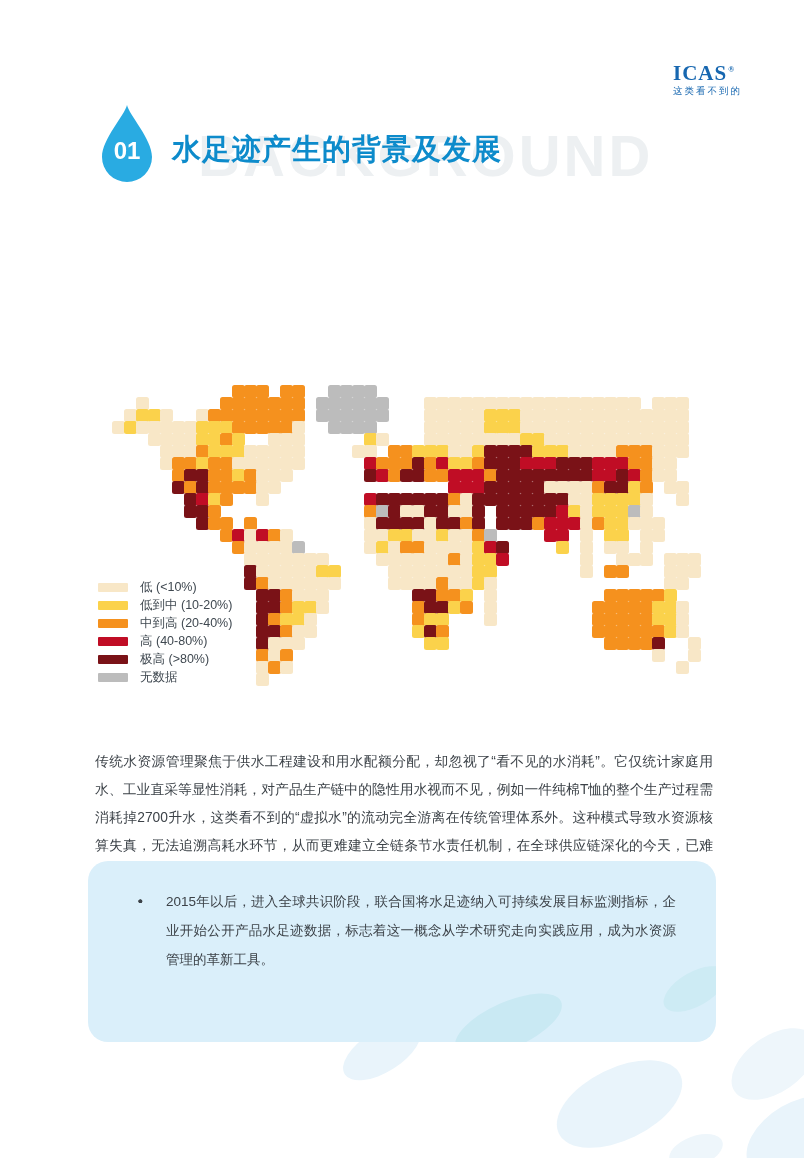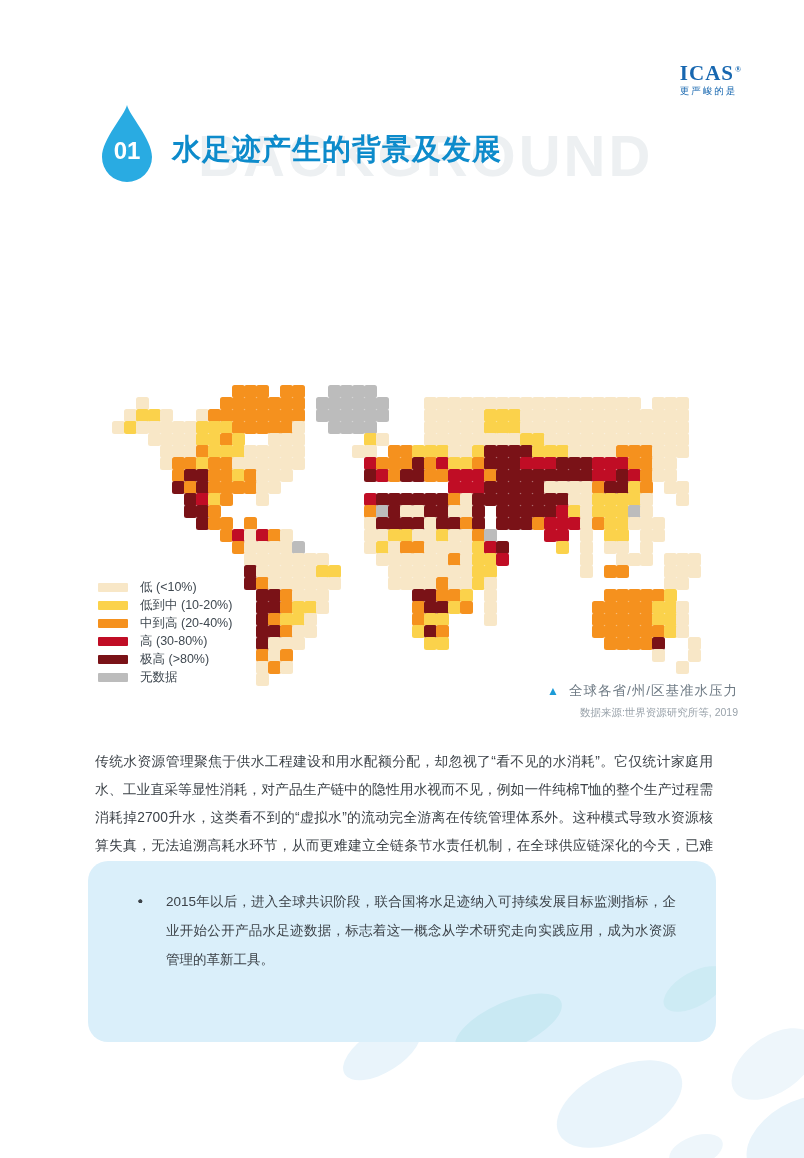--- a/index.html
+++ b/index.html
@@ -58,21 +58,21 @@
   .bubble{position:absolute;border-radius:50%;z-index:0;}
   .bubble.inbox{z-index:1;}
 </style>
 </head>
 <body>
 
 <div class="page">
 
   <div class="logo">
     <div class="logo-top"><span>ICAS</span><span class="reg">®</span></div>
-    <div class="logo-sub">更严峻的是</div>
+    <div class="logo-sub">这类看不到的</div>
   </div>
 
   <div class="watermark">BACKGROUND</div>
   <div class="drop">
     <svg viewBox="0 0 64 82" width="64" height="82">
       <path d="M32 2 C30 12 7 36 7 54 a25 25 0 0 0 50 0 C57 36 34 12 32 2 Z" fill="#29abe2"></path>
     </svg>
     <span class="dropnum">01</span>
   </div>
   <h1 class="title">水足迹产生的背景及发展</h1>
@@ -683,38 +683,32 @@
       <div class="leg-row">
         <span class="leg-swatch" style="background: rgb(251, 210, 75);"></span>
         <span class="leg-label">低到中 (10-20%)</span>
       </div>
       <div class="leg-row">
         <span class="leg-swatch" style="background: rgb(245, 145, 30);"></span>
         <span class="leg-label">中到高 (20-40%)</span>
       </div>
       <div class="leg-row">
         <span class="leg-swatch" style="background: rgb(192, 13, 37);"></span>
-        <span class="leg-label">高 (30-80%)</span>
+        <span class="leg-label">高 (40-80%)</span>
       </div>
       <div class="leg-row">
         <span class="leg-swatch" style="background: rgb(122, 18, 23);"></span>
         <span class="leg-label">极高 (&gt;80%)</span>
       </div>
       <div class="leg-row">
         <span class="leg-swatch" style="background: rgb(188, 188, 188);"></span>
         <span class="leg-label">无数据</span>
       </div>
     </div>
 
-  <div class="mapcaption">
-    <div class="cap1">
-      <span class="tri">▲</span><span>全球各省/州/区基准水压力</span>
-    </div>
-    <div class="cap2">数据来源:世界资源研究所等, 2019</div>
-  </div>
 
   <p class="para p2">传统水资源管理聚焦于供水工程建设和用水配额分配，却忽视了“看不见的水消耗”。它仅统计家庭用水、工业直采等显性消耗，对产品生产链中的隐性用水视而不见，例如一件纯棉T恤的整个生产过程需消耗掉2700升水，这类看不到的“虚拟水”的流动完全游离在传统管理体系外。这种模式导致水资源核算失真，无法追溯高耗水环节，从而更难建立全链条节水责任机制，在全球供应链深化的今天，已难以应对复合型的水资源挑战。</p>
 
   <div class="infobox">
     <div class="bubble inbox" style="width:115px;height:46px;right:150px;bottom:-6px;background:#c9e9f3;transform:rotate(-24deg);"></div>
     <div class="bubble inbox" style="width:70px;height:34px;right:-14px;bottom:36px;background:#cdebf4;transform:rotate(-30deg);"></div>
     <div class="box-inner">
       <ul class="box-list">
           <li><span class="bullet">•</span></li>
           <li><span class="bullet">•</span></li>

